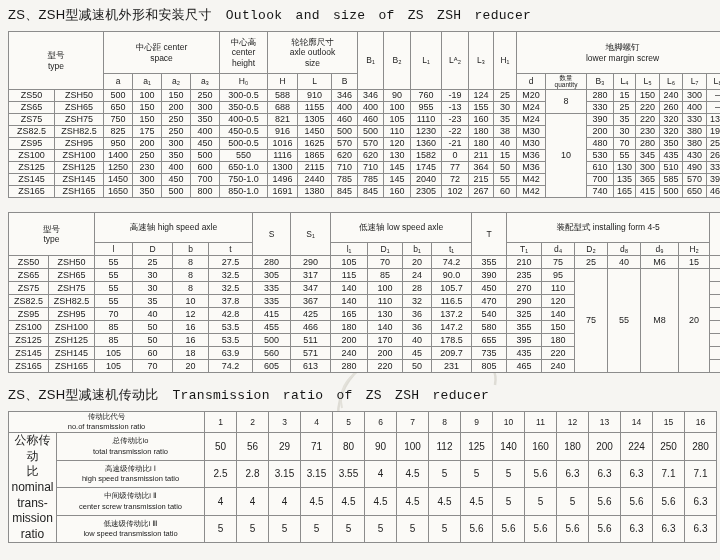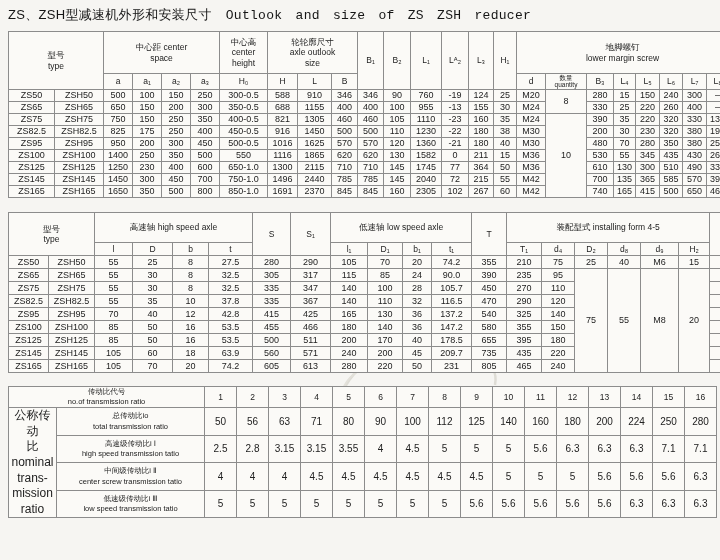--- a/index.html
+++ b/index.html
@@ -327,21 +327,21 @@
           </tr>
           <tr>
             <td>ZS165</td>
             <td>ZSH165</td>
             <td>1650</td>
             <td>350</td>
             <td>500</td>
             <td>800</td>
             <td>850-1.0</td>
             <td>1691</td>
-            <td>2370</td>
+            <td>1380</td>
             <td>845</td>
             <td>845</td>
             <td>160</td>
             <td>2305</td>
             <td>102</td>
             <td>267</td>
             <td>60</td>
             <td>M42</td>
             <td>740</td>
             <td>165</td>
@@ -577,20 +577,23 @@
             <td>231</td>
             <td>805</td>
             <td>465</td>
             <td>240</td>
             <td>5720</td>
           </tr>
         </tbody>
       </table>
     </div>
 
+  <div class="title">
+    <span>ZS、ZSH型减速机传动比</span><span class="en">Transmission ratio of ZS ZSH reducer</span>
+  </div>
 
   <div id="t3-wrap">
       <table class="grid t3">
         <colgroup>
           <col style="width: 48px;">
           <col style="width: 148px;">
           <col style="width: 32px;">
           <col style="width: 32px;">
           <col style="width: 32px;">
           <col style="width: 32px;">
@@ -634,21 +637,21 @@
             <td rowspan="4" class="side">公称传动
 比
 nominal
 trans-
 mission
 ratio</td>
             <td class="lbl">总传动比io
 total transmission ratio</td>
             <td>50</td>
             <td>56</td>
-            <td>63</td>
+            <td>29</td>
             <td>71</td>
             <td>80</td>
             <td>90</td>
             <td>100</td>
             <td>112</td>
             <td>125</td>
             <td>140</td>
             <td>160</td>
             <td>180</td>
             <td>200</td>

